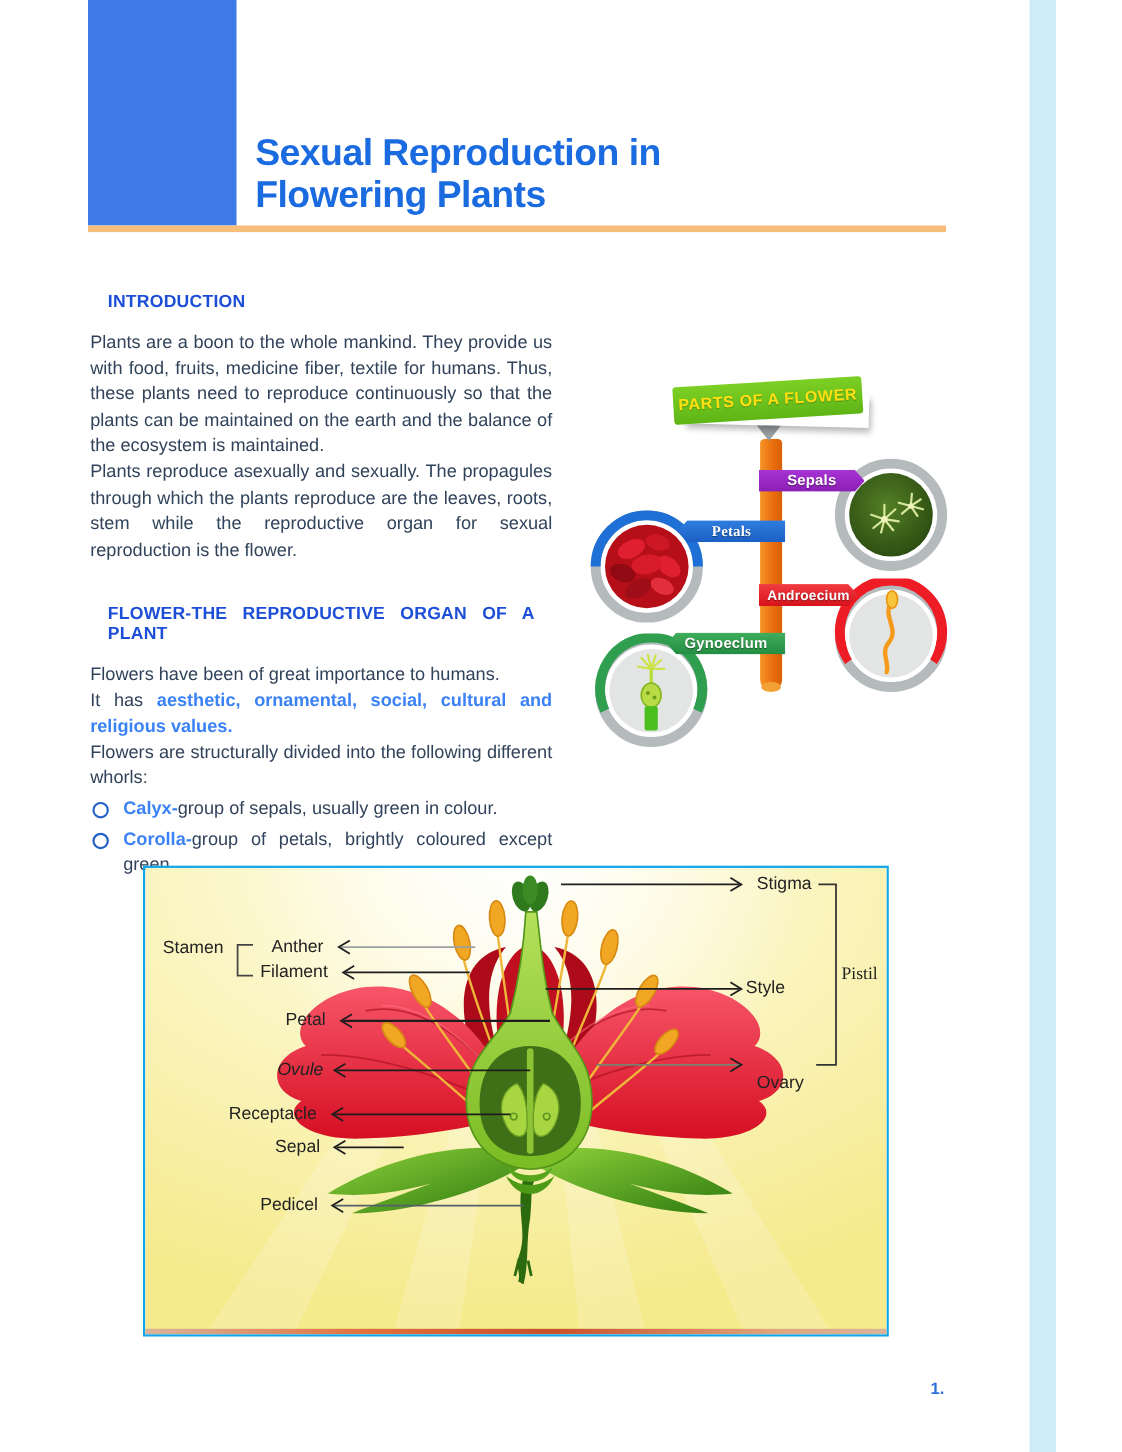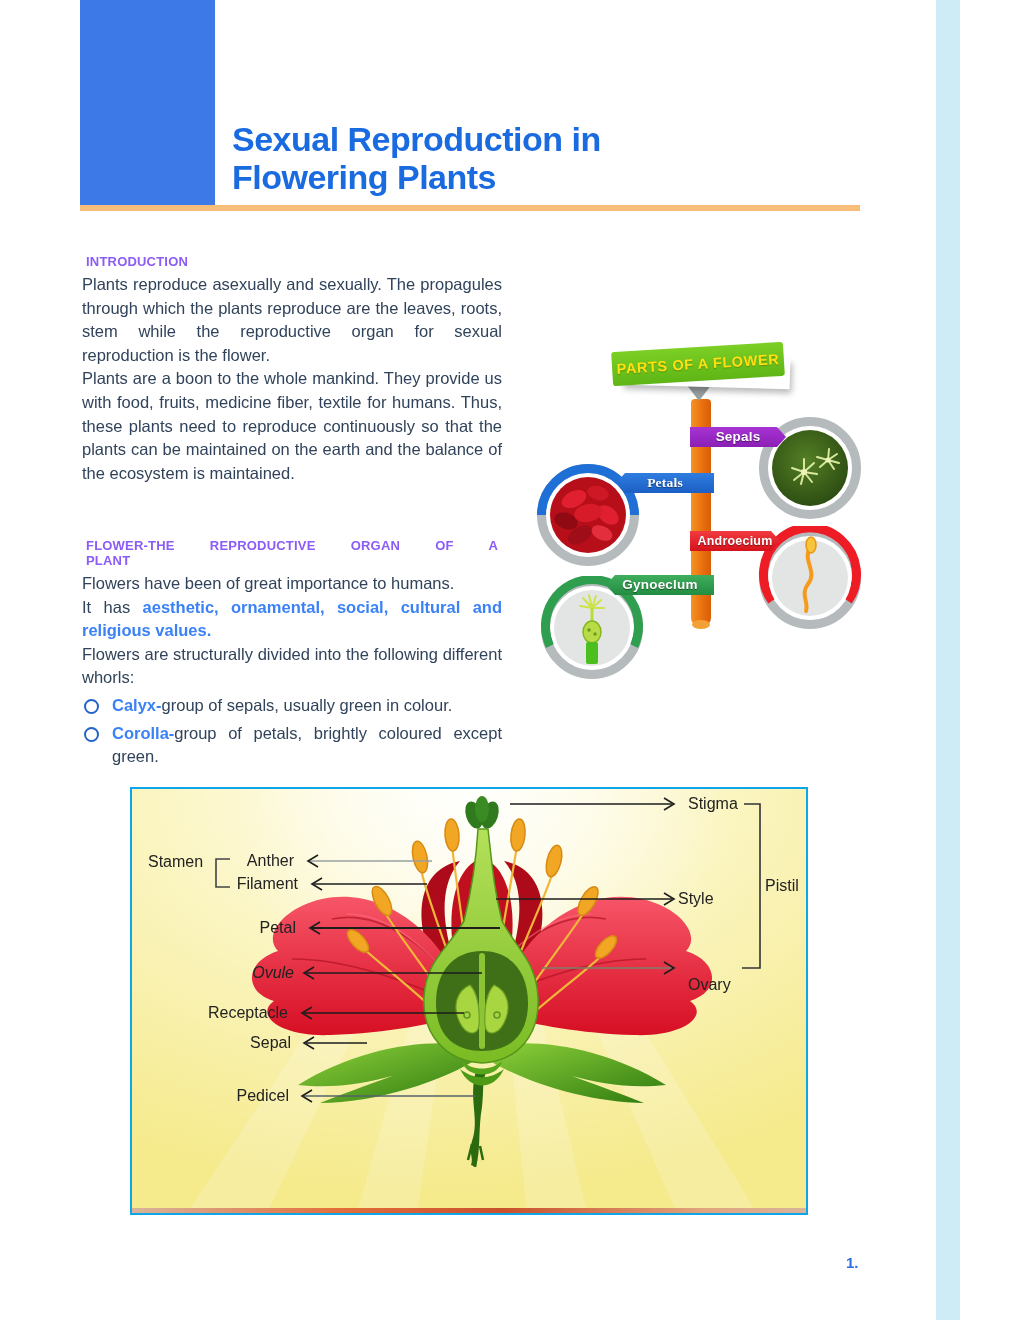--- a/index.html
+++ b/index.html
@@ -12,21 +12,21 @@
 
   
   .header-block{left:80px;top:0;width:135px;height:205px;background:#3d7ae8;}
   .page-title{left:232px;top:120px;width:640px;color:#1a6be0;font-weight:bold;
               font-size:34px;line-height:38px;letter-spacing:-0.5px;}
   .title-rule{left:80px;top:205px;width:780px;height:6px;background:#f6bd7b;}
 
   
   .copy{color:#31435a;font-size:16.5px;line-height:23.6px;text-align:justify;width:420px;}
   .copy p{margin:0;}
-  h4.sect{margin:4px;color:#8b5cf6;font-size:13px;font-weight:bold;letter-spacing:.2px;}
+  h4.sect{margin:16px;color:#1d4ed8;font-size:16px;font-weight:bold;letter-spacing:.2px;}
   .sect-line1{display:block;text-align:justify;text-align-last:justify;}
   .accent{color:#3b82f6;font-weight:bold;}
   .bullets{margin:0;padding:0;list-style:none;}
   .bullets li{position:relative;padding-left:30px;margin-top:4px;}
   .ring{position:absolute;left:2px;top:5px;width:11px;height:11px;border:2.2px solid #2563c9;
         border-radius:50%;}
 
   
   .parts{left:540px;top:335px;width:345px;height:355px;}
   .banner-shadow{left:82px;top:22px;width:168px;height:30px;background:#ffffff;
@@ -74,22 +74,22 @@
 <div class="abs header-block"></div>
 <div class="abs page-title">
   <span>Sexual Reproduction in</span><br>
   <span>Flowering Plants</span>
 </div>
 <div class="abs title-rule"></div>
 
 <div class="abs" style="left:82px;top:250px;">
   <h4 class="sect">INTRODUCTION</h4>
   <div class="copy">
+    <p>Plants are a boon to the whole mankind. They provide us with food, fruits, medicine fiber, textile for humans. Thus, these plants need to reproduce continuously so that the plants can be maintained on the earth and the balance of the ecosystem is maintained.</p>
     <p>Plants reproduce asexually and sexually. The propagules through which the plants reproduce are the leaves, roots, stem while the reproductive organ for sexual reproduction is the flower.</p>
-    <p>Plants are a boon to the whole mankind. They provide us with food, fruits, medicine fiber, textile for humans. Thus, these plants need to reproduce continuously so that the plants can be maintained on the earth and the balance of the ecosystem is maintained.</p>
   </div>
 </div>
 
 <div class="abs" style="left:82px;top:534px;width:420px;">
   <h4 class="sect">
     <span class="sect-line1">FLOWER-THE REPRODUCTIVE ORGAN OF A</span>
     <span>PLANT</span>
   </h4>
   <div class="copy">
     <p>Flowers have been of great importance to humans.</p>
@@ -299,21 +299,21 @@
         <path d="M182,248 L172,254 L182,260"></path>
       <path d="M344,307 H172" stroke="#55606a"></path>
         <path d="M180,301 L170,307 L180,313"></path>
       <path d="M98,70 H84 V98 H98" stroke="#444444"></path>
     </g>
   </svg>
 
   <span class="fig-label" style="left:556px;top:6px;">Stigma</span>
   <span class="fig-label" style="left:546px;top:101px;">Style</span>
   <span class="fig-label" style="left:556px;top:187px;">Ovary</span>
-  <span class="fig-label" style="left:633px;top:88px;">Pistil</span>
+  <span class="fig-label" style="left:633px;top:88px;font-family:Liberation Serif, serif;">Pistil</span>
   <span class="fig-label" style="left:16px;top:64px;">Stamen</span>
   <span class="fig-label" style="right:512px;top:63px;">Anther</span>
   <span class="fig-label" style="right:508px;top:86px;">Filament</span>
   <span class="fig-label" style="right:510px;top:130px;">Petal</span>
   <span class="fig-label" style="right:512px;top:175px;font-style:italic;">Ovule</span>
   <span class="fig-label" style="right:518px;top:215px;">Receptacle</span>
   <span class="fig-label" style="right:515px;top:245px;">Sepal</span>
   <span class="fig-label" style="right:517px;top:298px;">Pedicel</span>
 
   <div class="abs fig-bottom"></div>

